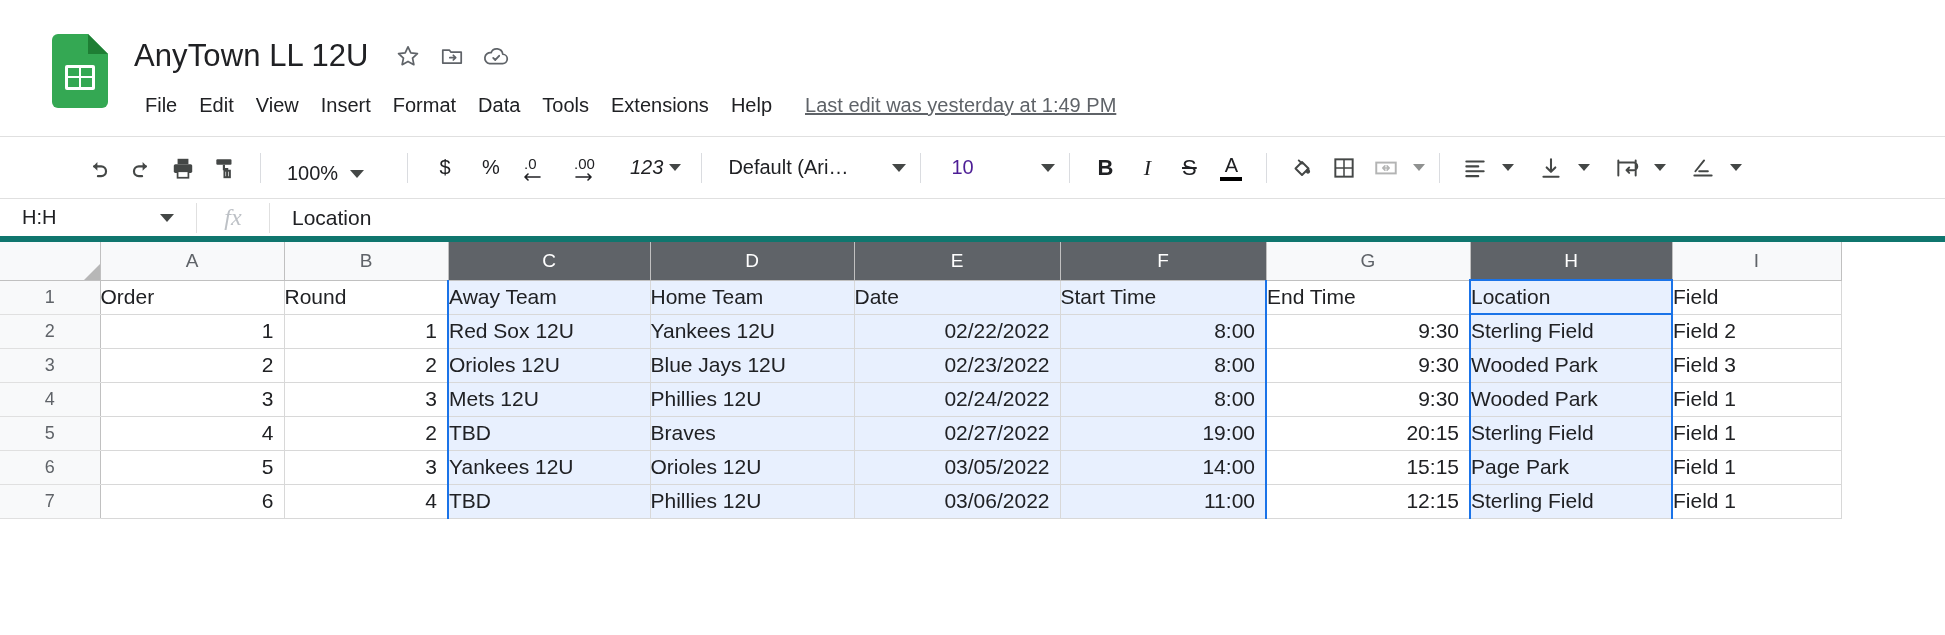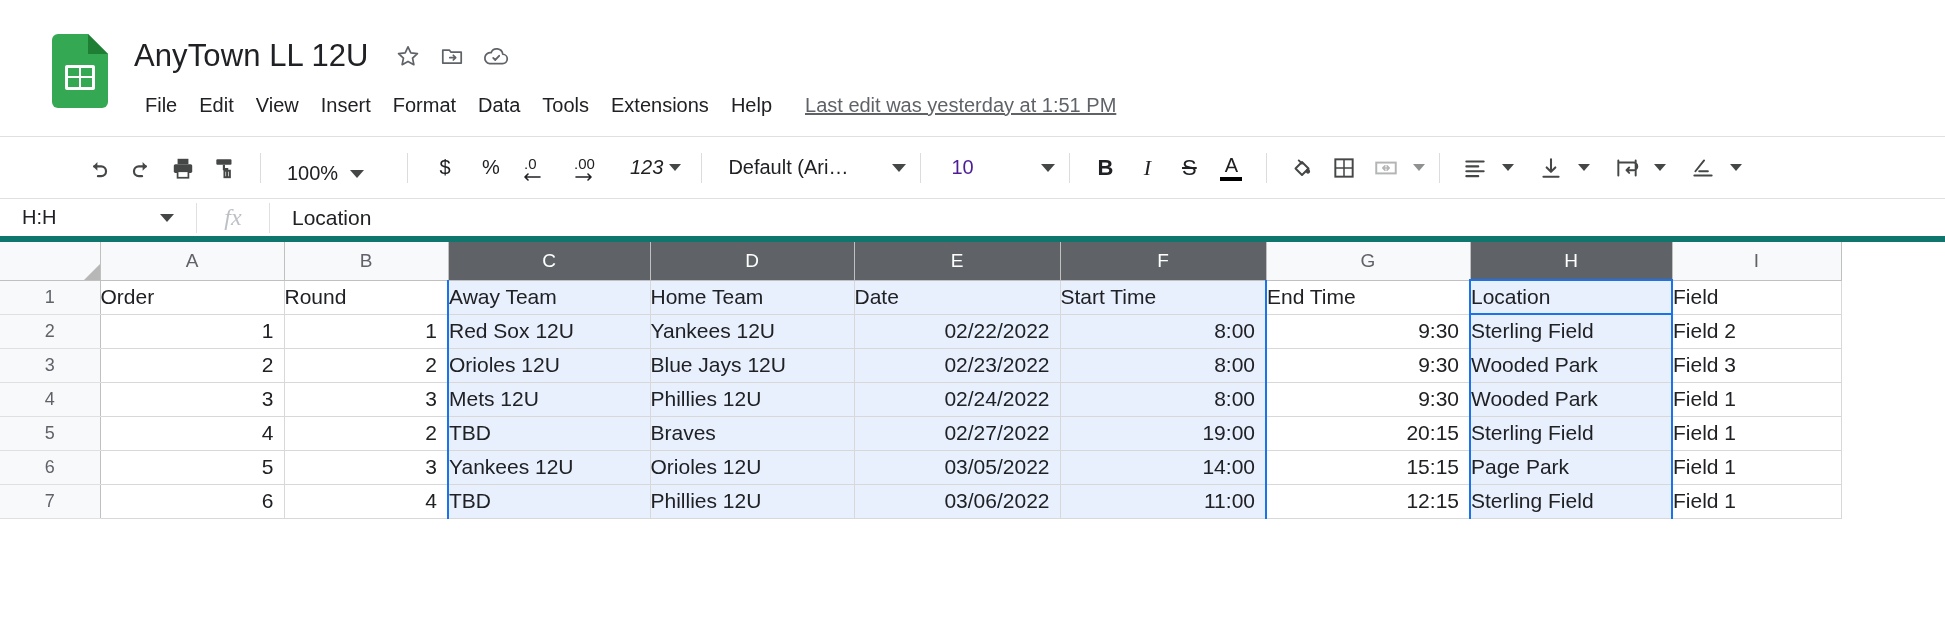--- a/index.html
+++ b/index.html
@@ -180,21 +180,21 @@
       <div class="menu-row">
         <div class="menu-item">File</div>
         <div class="menu-item">Edit</div>
         <div class="menu-item">View</div>
         <div class="menu-item">Insert</div>
         <div class="menu-item">Format</div>
         <div class="menu-item">Data</div>
         <div class="menu-item">Tools</div>
         <div class="menu-item">Extensions</div>
         <div class="menu-item">Help</div>
-        <div class="last-edit">Last edit was yesterday at 1:51 PM</div>
+        <div class="last-edit">Last edit was yesterday at 1:49 PM</div>
       </div>
 
     </div>
   </div>
 
   <div class="toolbar">
 
     <div class="tb-btn">
       <svg width="26" height="26" viewBox="0 0 24 24">
         <path d="M7.5 10.5H14a4.5 4.5 0 1 1 0 9h-3" fill="none" stroke="#444746" stroke-width="2" stroke-linecap="round"></path>

